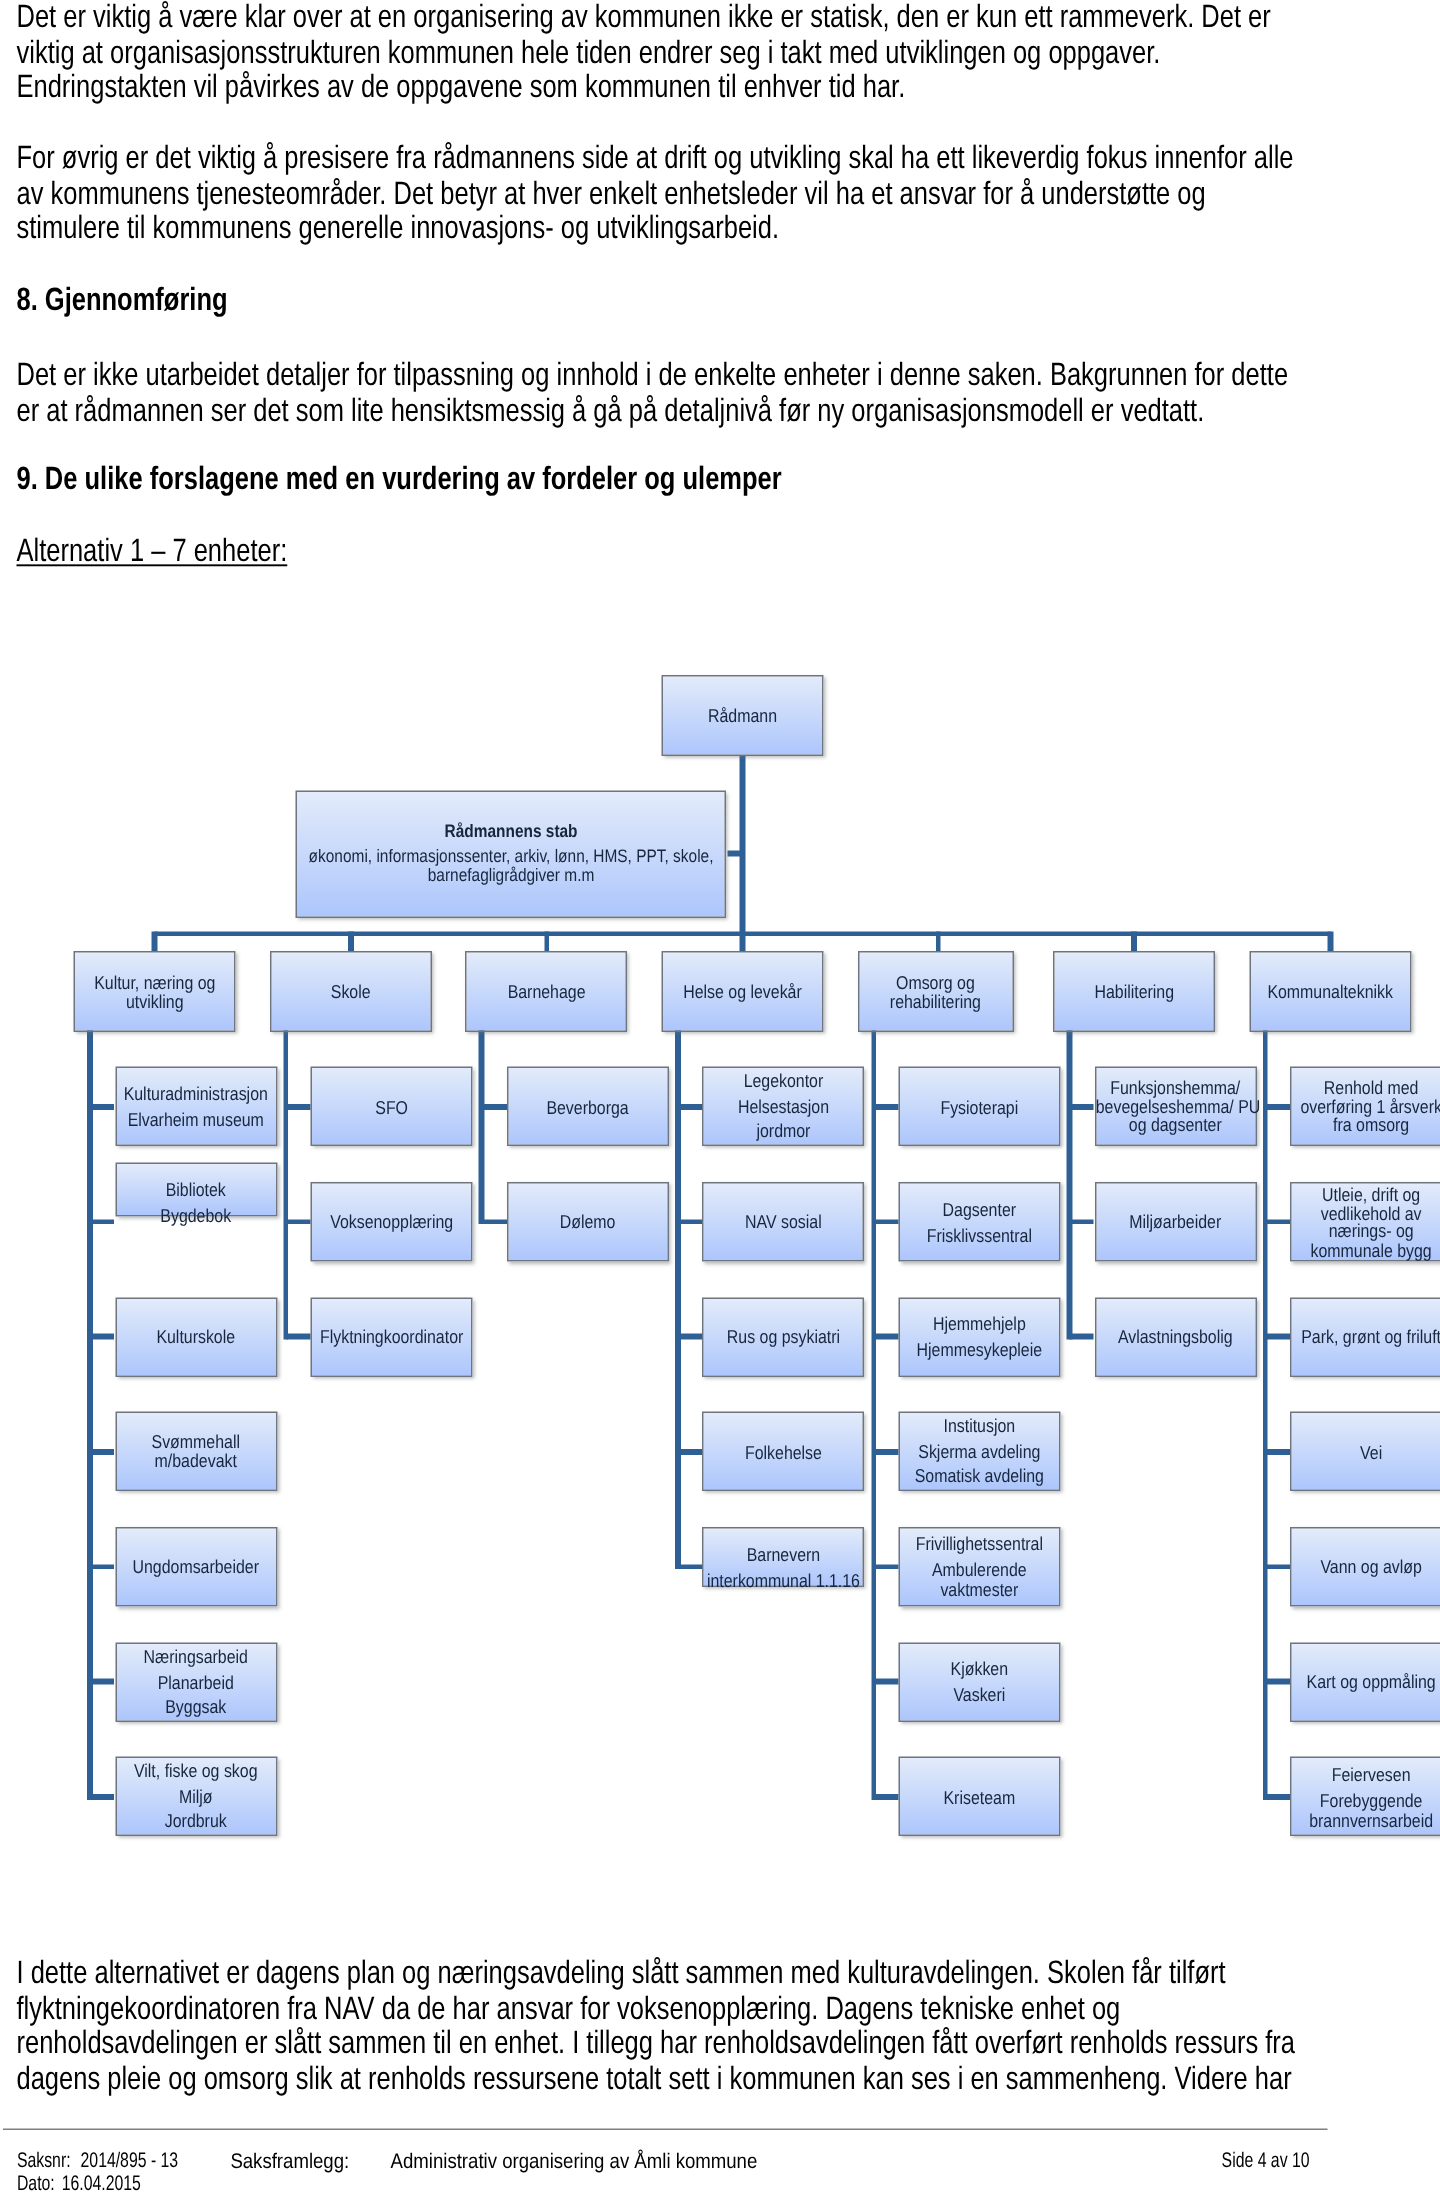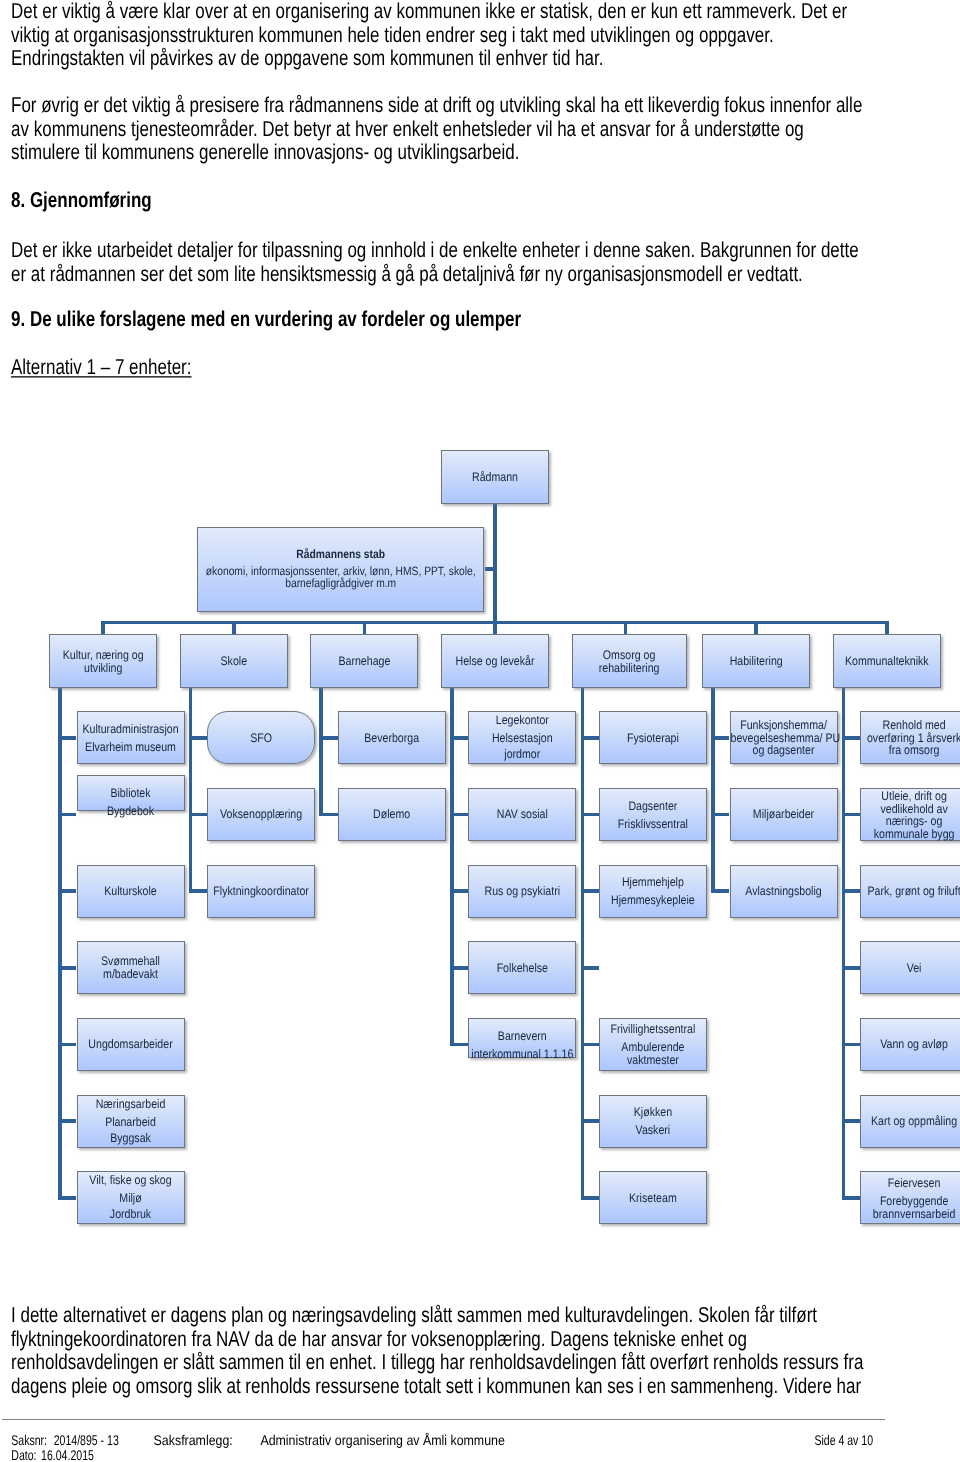--- a/index.html
+++ b/index.html
@@ -119,21 +119,21 @@
       <div class="conn" style="left:204.95px;top:620.6px;width:3.7px;height:13.799999999999955px;"></div>
       <div class="conn" style="left:161.79999999999998px;top:686.1999999999999px;width:3.7px;height:206.85000000000002px;"></div>
       <div class="conn" style="left:163.64999999999998px;top:736.05px;width:16.450000000000017px;height:3.7px;"></div>
       <div class="conn" style="left:163.64999999999998px;top:812.6999999999999px;width:16.450000000000017px;height:3.7px;"></div>
       <div class="conn" style="left:163.64999999999998px;top:889.3499999999999px;width:16.450000000000017px;height:3.7px;"></div>
       <div class="node" style="left:152.79999999999998px;top:634.4px;width:108px;height:53.8px;">
         <div class="lbl" style="font-size: 10.62px; line-height: 10.5983px; position: absolute; left: 0px; right: 0px; top: 20.6671px; transform-origin: center top; transform: scaleY(1.17);">
           <span>Skole</span>
         </div>
       </div>
-      <div class="node" style="left:180.1px;top:711.3px;width:108px;height:53.2px;border-radius:21px;">
+      <div class="node" style="left:180.1px;top:711.3px;width:108px;height:53.2px;">
         <div class="lbl" style="font-size: 10.62px; line-height: 10.5983px; position: absolute; left: 0px; right: 0px; top: 20.3671px; transform-origin: center top; transform: scaleY(1.17);">
           <span>SFO</span>
         </div>
       </div>
       <div class="node" style="left:180.1px;top:787.9499999999999px;width:108px;height:53.2px;">
         <div class="lbl" style="font-size: 10.62px; line-height: 10.5983px; position: absolute; left: 0px; right: 0px; top: 20.3671px; transform-origin: center top; transform: scaleY(1.17);">
           <span>Voksenopplæring</span>
         </div>
       </div>
       <div class="node" style="left:180.1px;top:864.5999999999999px;width:108px;height:53.2px;">
@@ -201,41 +201,48 @@
       </div>
       <div class="conn" style="left:596.75px;top:620.6px;width:3.7px;height:13.799999999999955px;"></div>
       <div class="conn" style="left:553.6px;top:686.1999999999999px;width:3.7px;height:513.4499999999999px;"></div>
       <div class="conn" style="left:555.45px;top:736.05px;width:16.449999999999932px;height:3.7px;"></div>
       <div class="conn" style="left:555.45px;top:812.6999999999999px;width:16.449999999999932px;height:3.7px;"></div>
       <div class="conn" style="left:555.45px;top:889.3499999999999px;width:16.449999999999932px;height:3.7px;"></div>
       <div class="conn" style="left:555.45px;top:966px;width:16.449999999999932px;height:3.7px;"></div>
       <div class="conn" style="left:555.45px;top:1042.65px;width:16.449999999999932px;height:3.7px;"></div>
       <div class="conn" style="left:555.45px;top:1119.3px;width:16.449999999999932px;height:3.7px;"></div>
       <div class="conn" style="left:555.45px;top:1195.95px;width:16.449999999999932px;height:3.7px;"></div>
-      <div class="node" style="left:544.6px;top:634.4px;width:115px;height:53.8px;">
+      <div class="node" style="left:544.6px;top:634.4px;width:104px;height:53.8px;">
         <div class="lbl" style="font-size: 10.62px; line-height: 10.5983px; position: absolute; left: 0px; right: 0px; top: 14.4671px; transform-origin: center top; transform: scaleY(1.17);">
           <span>Omsorg og</span>
           <span style="margin-top: 0px;">rehabilitering</span>
         </div>
       </div>
       <div class="node" style="left:571.9px;top:711.3px;width:108px;height:53.2px;">
         <div class="lbl" style="font-size: 10.62px; line-height: 10.5983px; position: absolute; left: 0px; right: 0px; top: 20.3671px; transform-origin: center top; transform: scaleY(1.17);">
           <span>Fysioterapi</span>
         </div>
       </div>
       <div class="node" style="left:571.9px;top:787.9499999999999px;width:108px;height:53.2px;">
         <div class="lbl" style="font-size: 10.62px; line-height: 10.5983px; position: absolute; left: 0px; right: 0px; top: 11.7671px; transform-origin: center top; transform: scaleY(1.17);">
           <span>Dagsenter</span>
           <span style="margin-top: 4.10256px;">Frisklivssentral</span>
         </div>
       </div>
       <div class="node" style="left:571.9px;top:864.5999999999999px;width:108px;height:53.2px;">
         <div class="lbl" style="font-size: 10.62px; line-height: 10.5983px; position: absolute; left: 0px; right: 0px; top: 11.7671px; transform-origin: center top; transform: scaleY(1.17);">
           <span>Hjemmehjelp</span>
           <span style="margin-top: 4.10256px;">Hjemmesykepleie</span>
+        </div>
+      </div>
+      <div class="node" style="left:571.9px;top:941.25px;width:108px;height:53.2px;">
+        <div class="lbl" style="font-size: 10.62px; line-height: 10.5983px; position: absolute; left: 0px; right: 0px; top: 3.16707px; transform-origin: center top; transform: scaleY(1.17);">
+          <span>Institusjon</span>
+          <span style="margin-top: 4.10256px;">Skjerma avdeling</span>
+          <span style="margin-top: 4.10256px;">Somatisk avdeling</span>
         </div>
       </div>
       <div class="node" style="left:571.9px;top:1017.9px;width:108px;height:53.2px;">
         <div class="lbl" style="font-size: 10.62px; line-height: 10.5983px; position: absolute; left: 0px; right: 0px; top: 5.36707px; transform-origin: center top; transform: scaleY(1.17);">
           <span>Frivillighetssentral</span>
           <span style="margin-top: 4.44444px;">Ambulerende</span>
           <span style="margin-top: 0px;">vaktmester</span>
         </div>
       </div>
       <div class="node" style="left:571.9px;top:1094.55px;width:108px;height:53.2px;">

